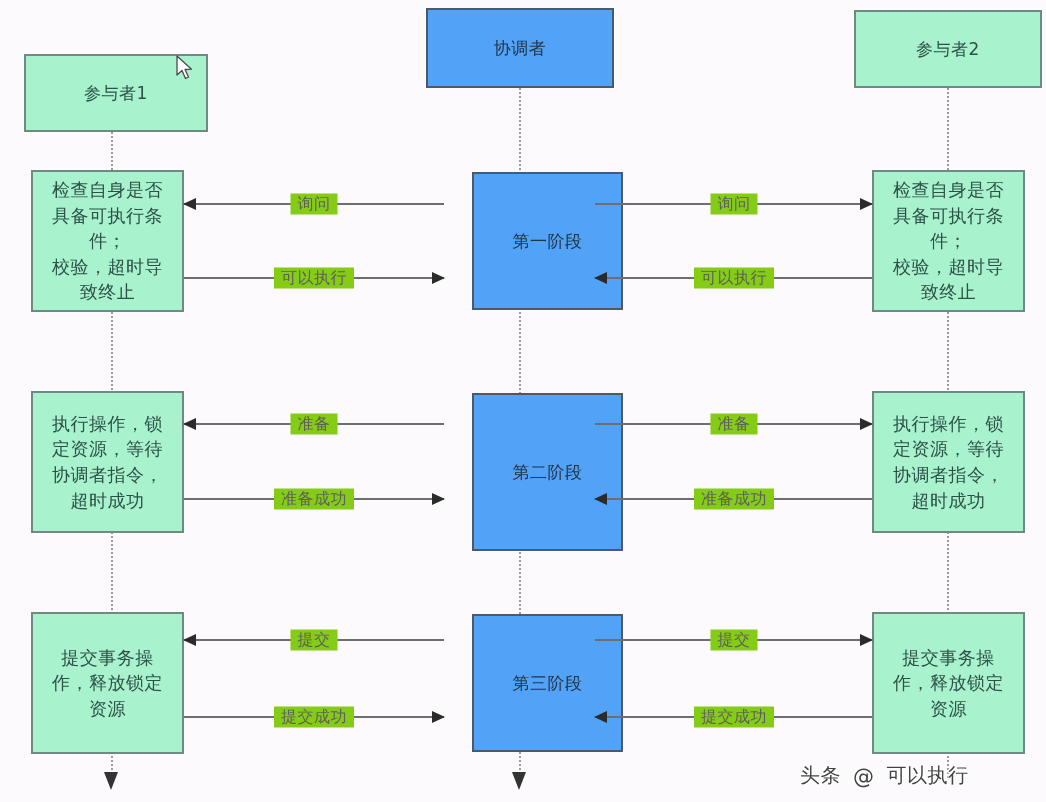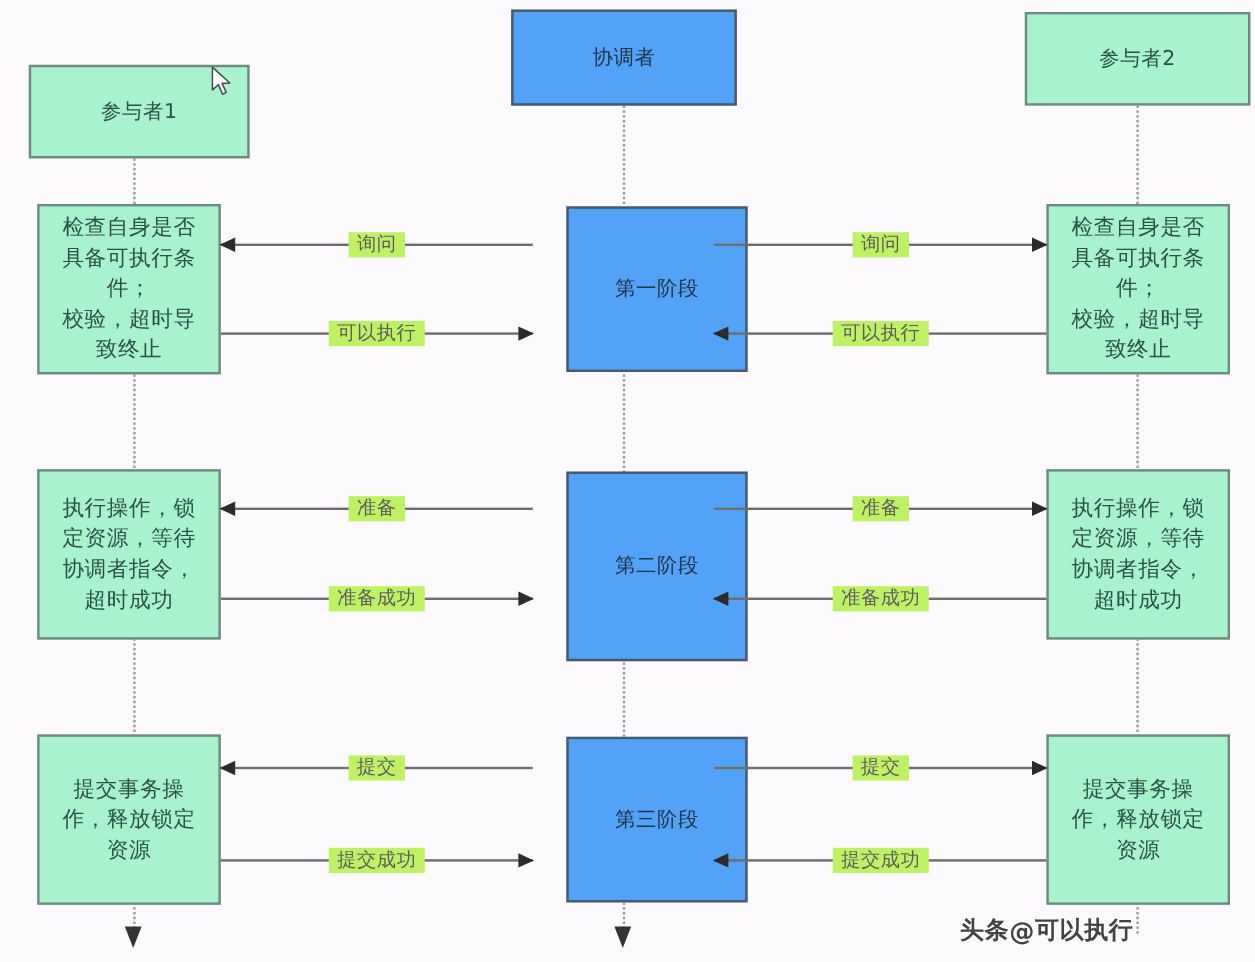--- a/index.html
+++ b/index.html
@@ -91,43 +91,43 @@
     border-left: 13px solid #2b2b2b;
   }
   .msg .head.left {
     left: -1px;
     border-right: 13px solid #2b2b2b;
   }
   .msg-label {
     position: absolute;
     font-size: 16px;
     color: #5e5e5e;
-    background: #bef264;
+    background: #84cc16;
     padding: 0 7px;
     transform: translate(-50%, -50%);
     white-space: nowrap;
     letter-spacing: 0.5px;
   }
 
   
   .cursor {
     position: absolute;
     width: 18px;
     height: 26px;
     pointer-events: none;
   }
 
   
   .watermark {
     position: absolute;
     display: flex;
-    align-items: center;
-    gap: 0;
+    align-items: flex-end;
+    gap: 12px;
     font-size: 20px;
-    font-weight: bold;
+    font-weight: normal;
     color: #2a2a2a;
     text-shadow:
       -1px -1px 0 #ffffff, 1px -1px 0 #ffffff,
       -1px  1px 0 #ffffff, 1px  1px 0 #ffffff,
        0    2px 3px rgba(255,255,255,0.9);
     letter-spacing: 0.5px;
     opacity: 0.88;
   }
   .watermark .at {
     font-size: 21px;

